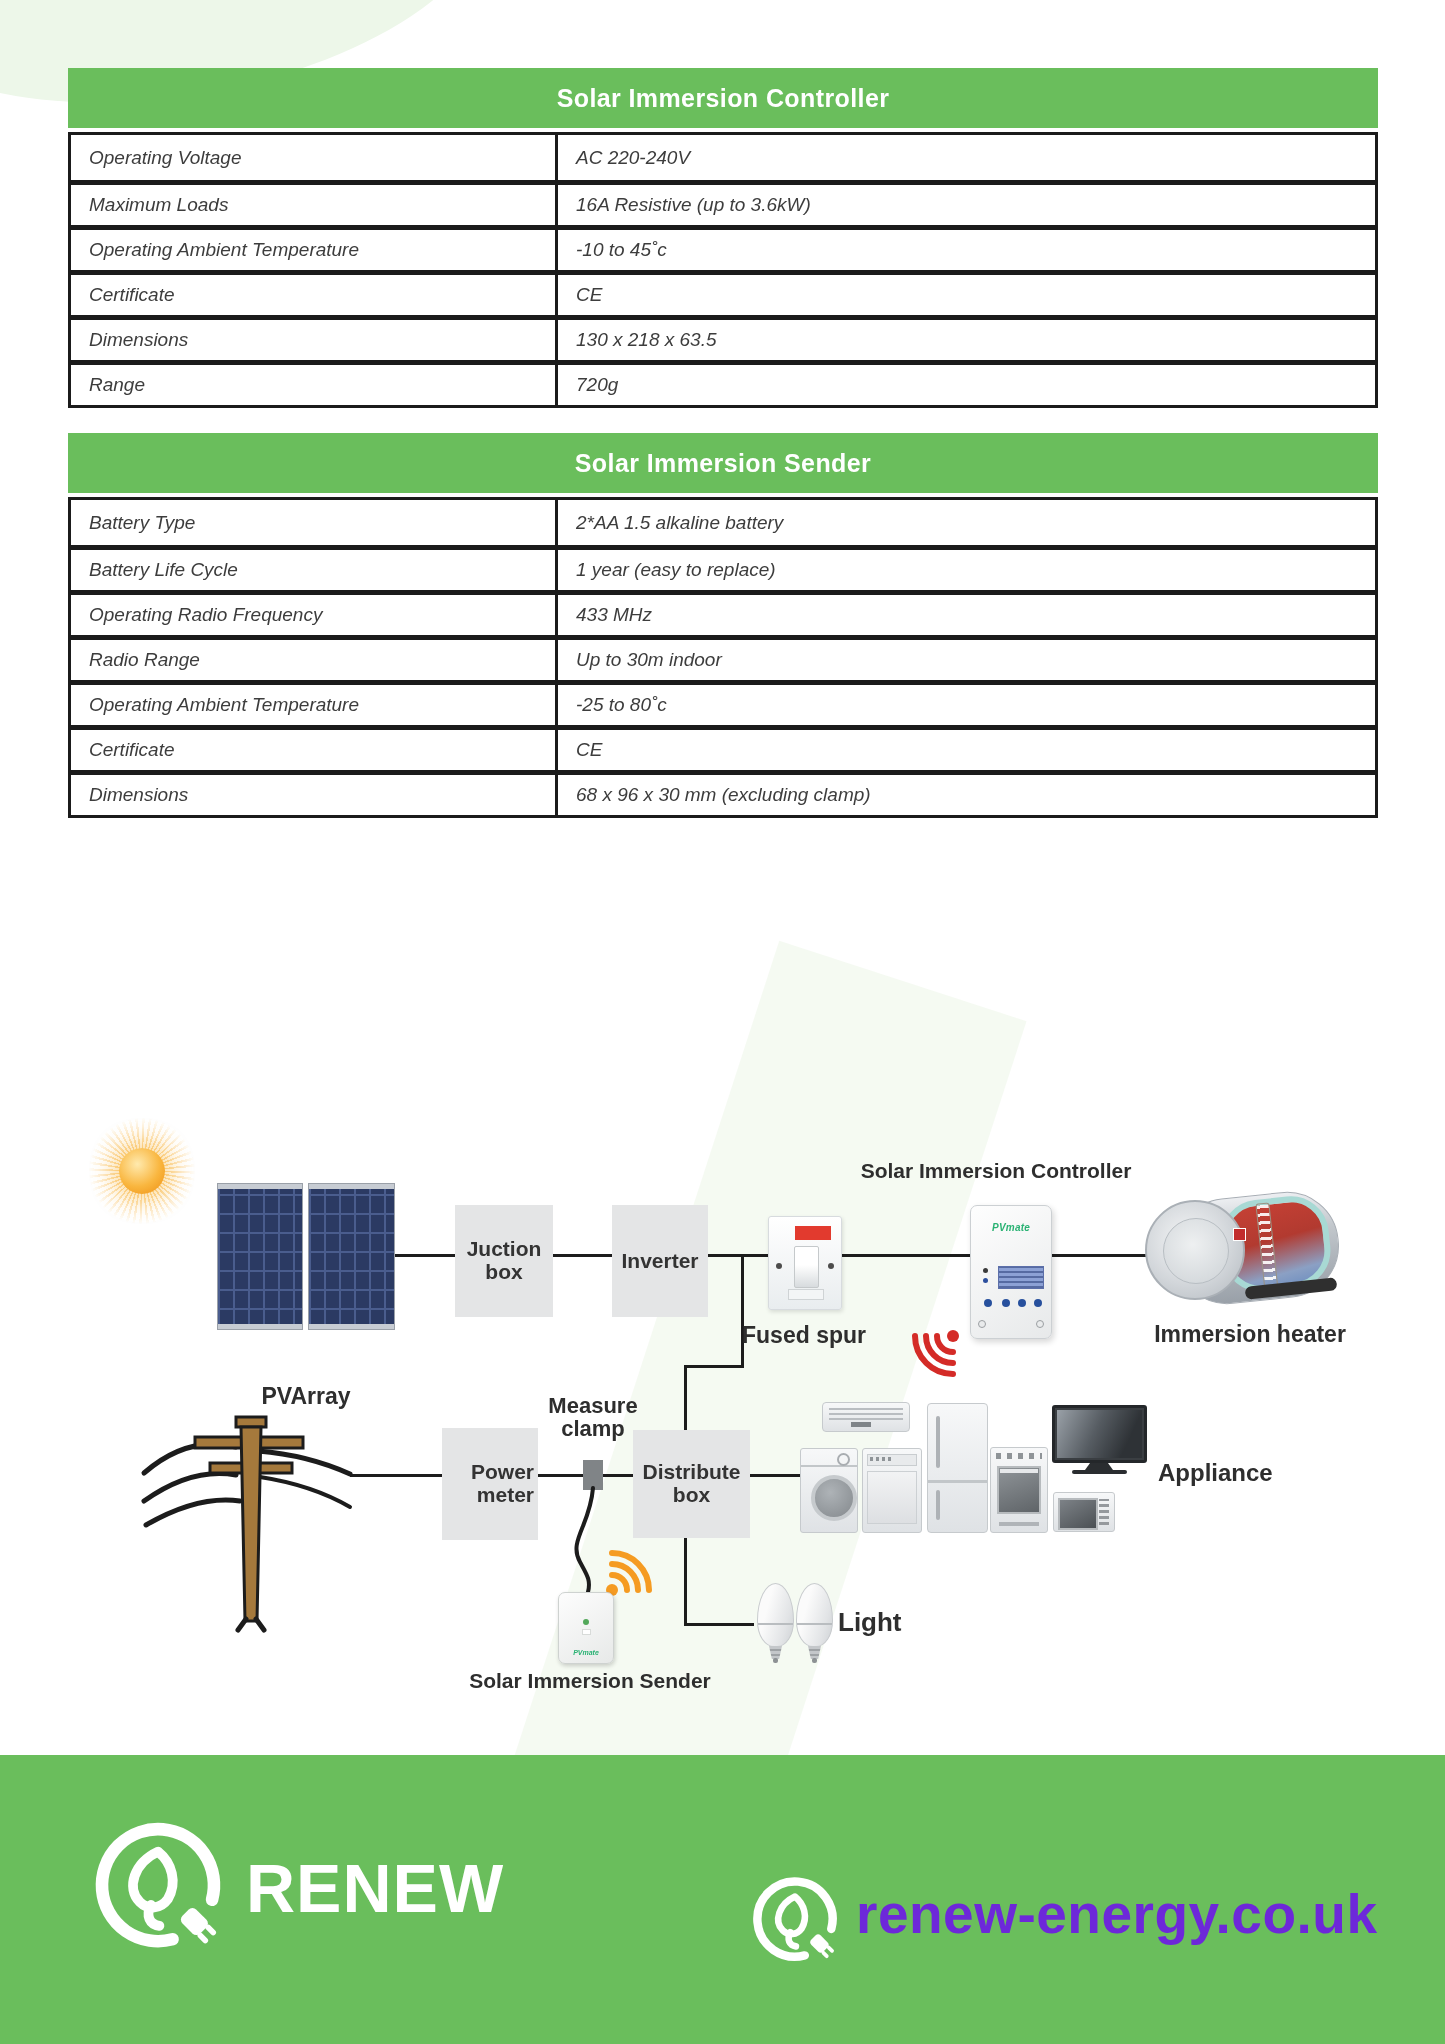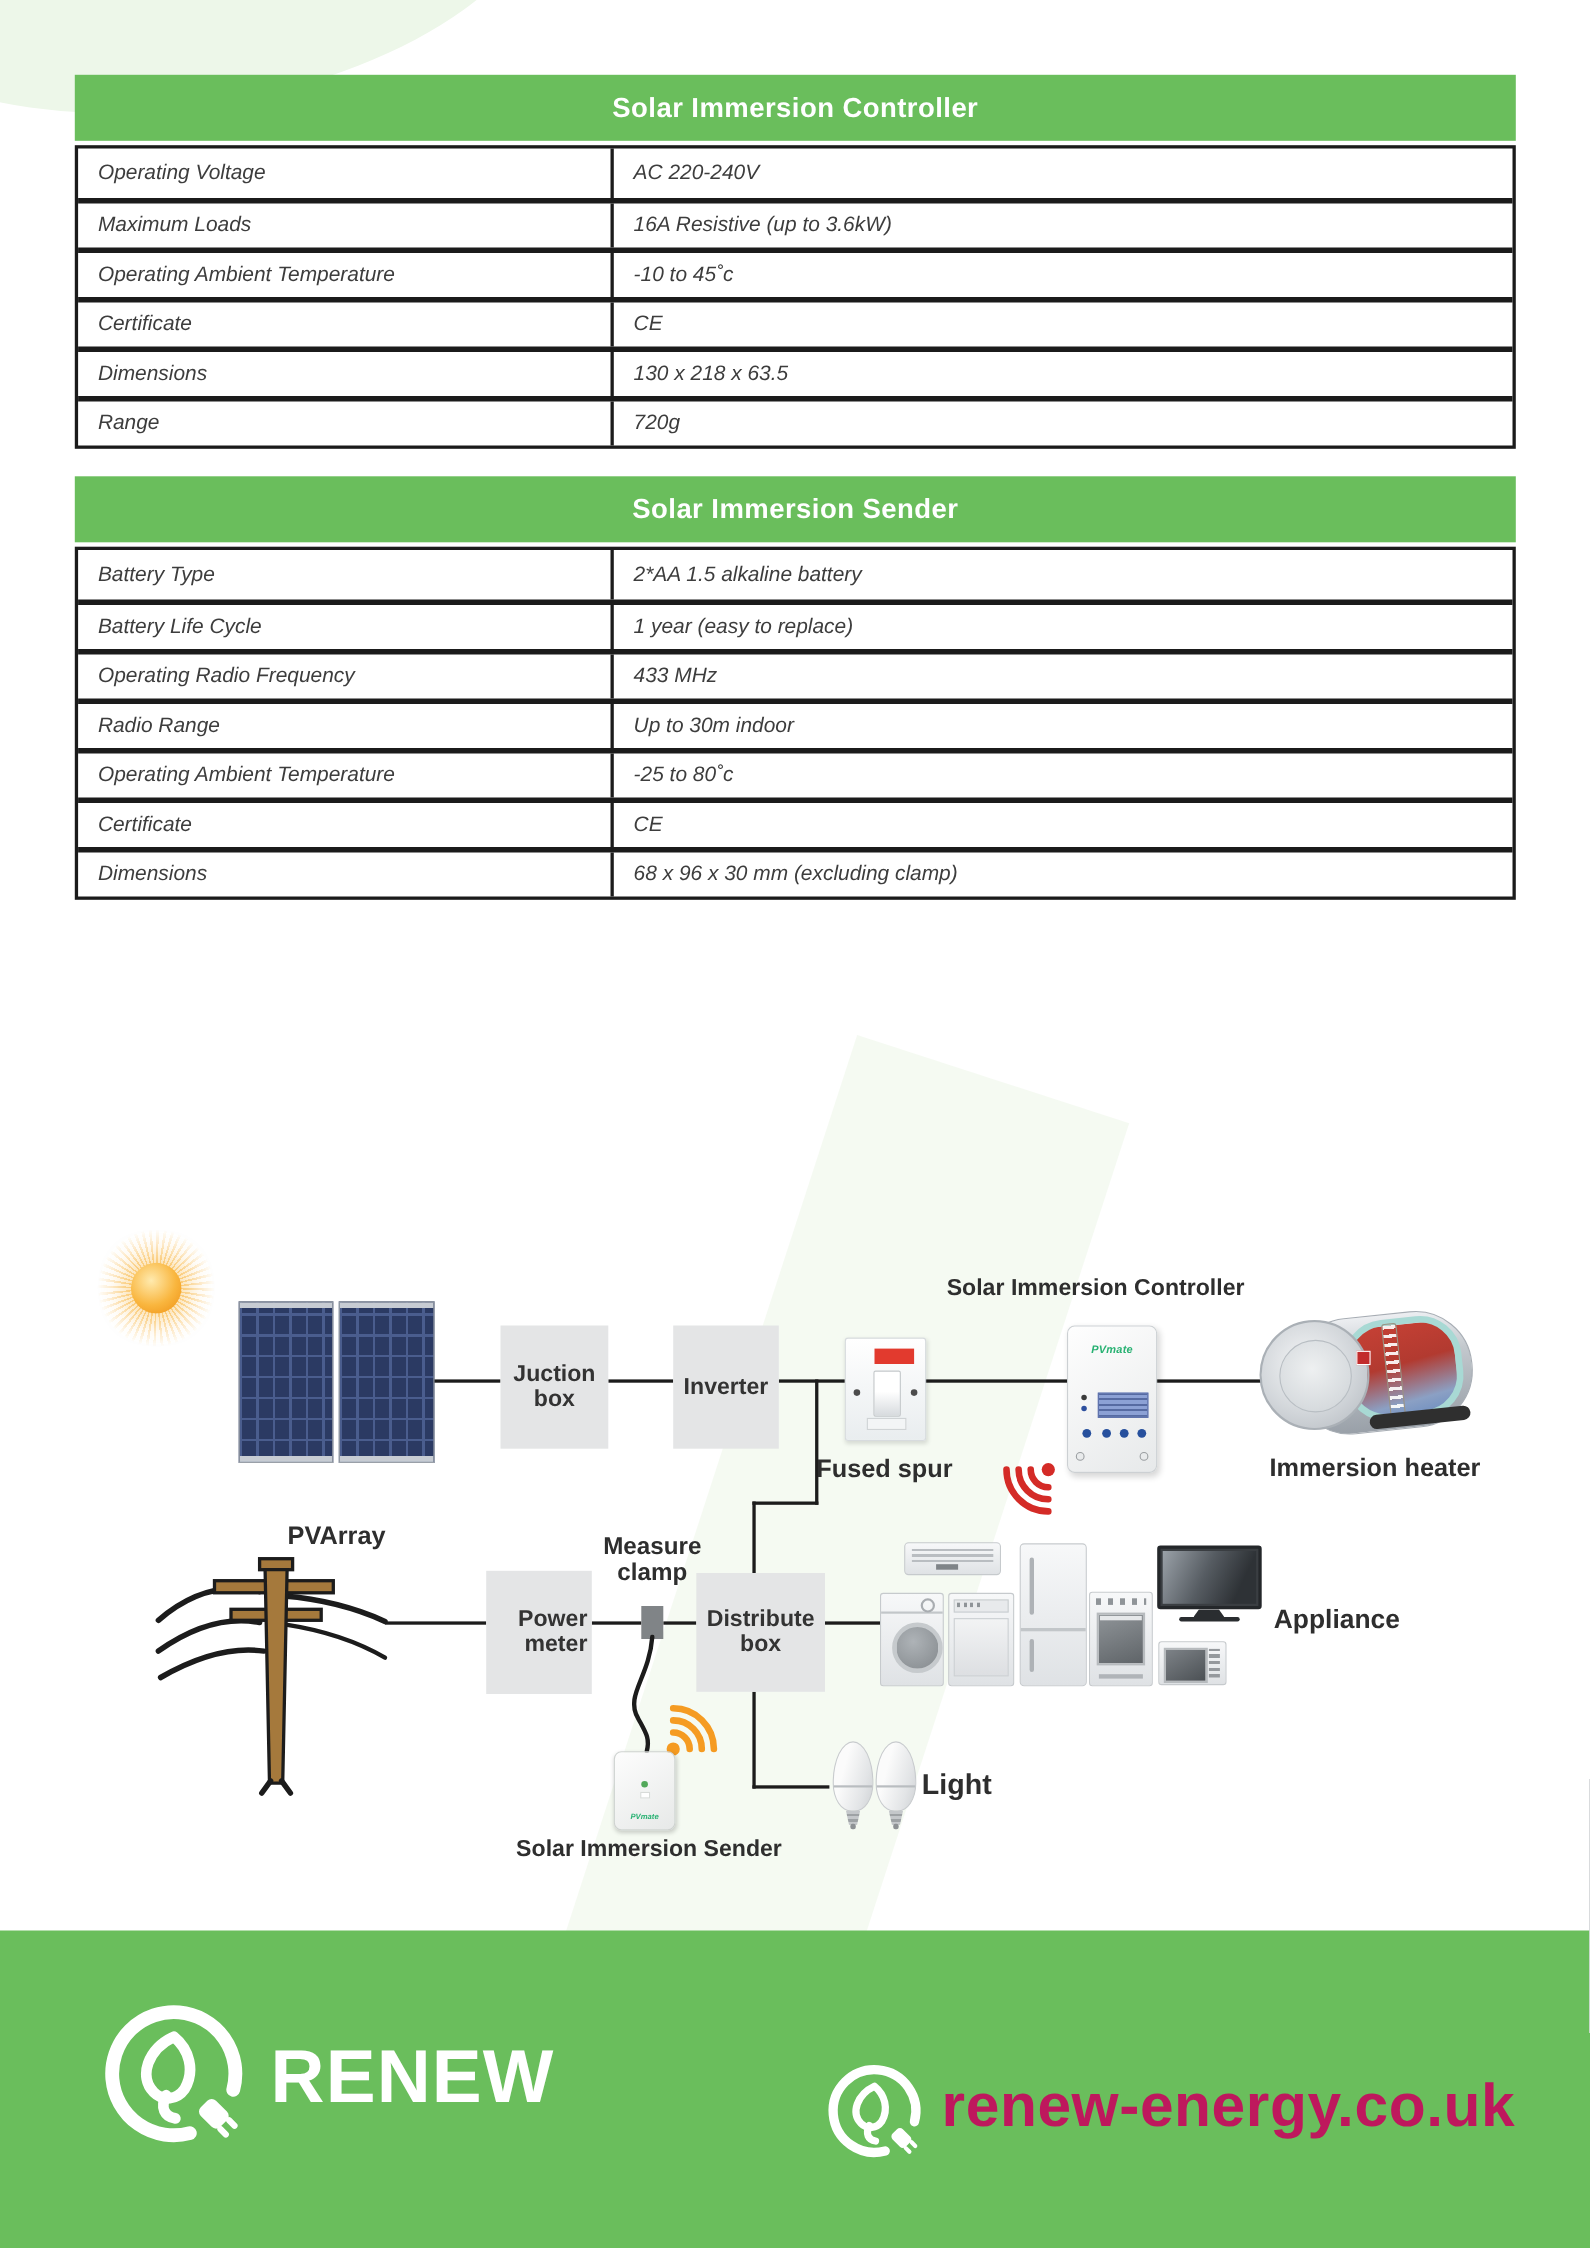--- a/index.html
+++ b/index.html
@@ -157,21 +157,21 @@
   .micro .win{position:absolute;left:4px;top:5px;width:36px;height:28px;border:2px solid #b7bbbe;
       background:linear-gradient(150deg,#7d8287,#4b5054);}
   .micro .ctrls{position:absolute;right:5px;top:6px;width:10px;height:26px;
       background:repeating-linear-gradient(0deg,#95999d 0 3px,rgba(0,0,0,0) 3px 6px);}
 
   
   
   .footer{position:absolute;left:0;top:1755px;width:1445px;height:289px;background:var(--green,#6abe5c);z-index:2;}
   .brand-text{position:absolute;left:246px;top:1849px;font-size:68px;font-weight:800;color:#fff;
       letter-spacing:1px;z-index:3;}
-  .site-text{position:absolute;left:856px;top:1882px;font-size:55px;font-weight:700;color:#be185d;
+  .site-text{position:absolute;left:856px;top:1882px;font-size:55px;font-weight:700;color:#6d28d9;
       letter-spacing:.5px;z-index:3;}
 </style>
 </head>
 <body>
 
 <div class="page">
 
   <div class="bg-blob"></div>
   <div class="bg-band"></div>
 

